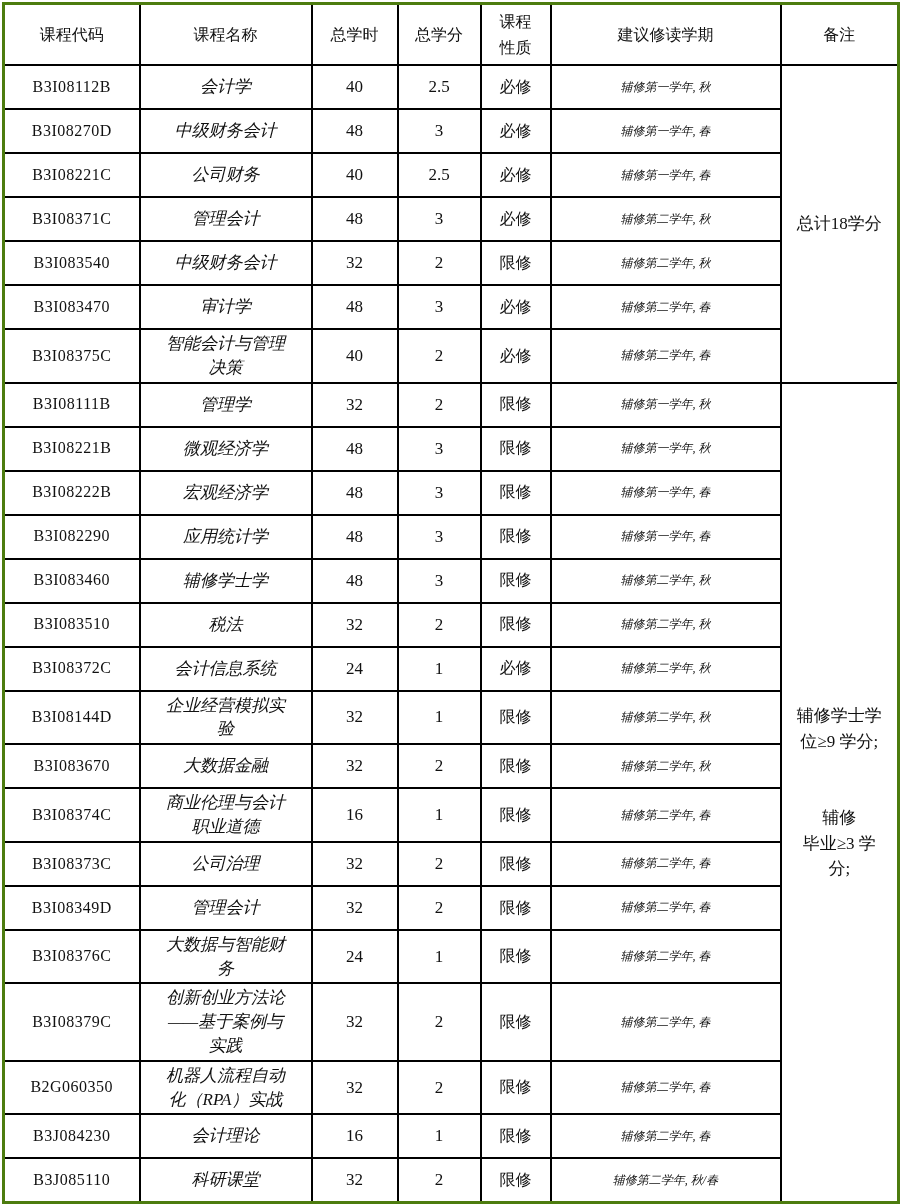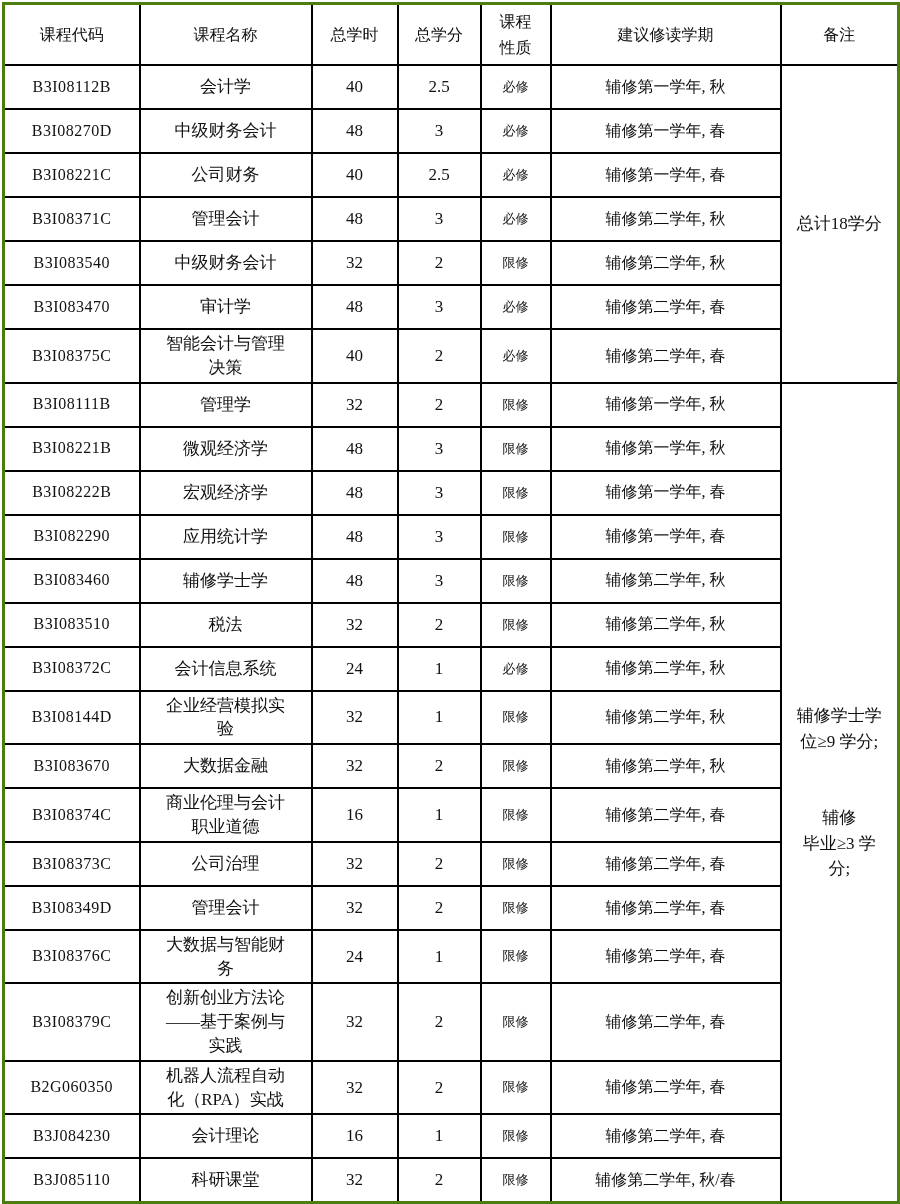--- a/index.html
+++ b/index.html
@@ -41,26 +41,28 @@
     height: 38px;
     font-size: 17px;
     line-height: 1.4;
   }
   .course-table td.code {
     font-size: 16px;
     letter-spacing: 0.5px;
   }
   .course-table td.name {
     white-space: pre-line;
+    font-style: italic;
   }
   .course-table td.semester {
+    font-size: 12px;
+    font-style: italic;
+  }
+  .course-table td.nature {
     font-size: 16px;
-  }
-  .course-table td.nature {
-    font-size: 13px;
   }
   .course-table td.remark {
     font-size: 17px;
     white-space: pre-line;
     line-height: 1.5;
   }
 </style>
 </head>
 <body>
 

